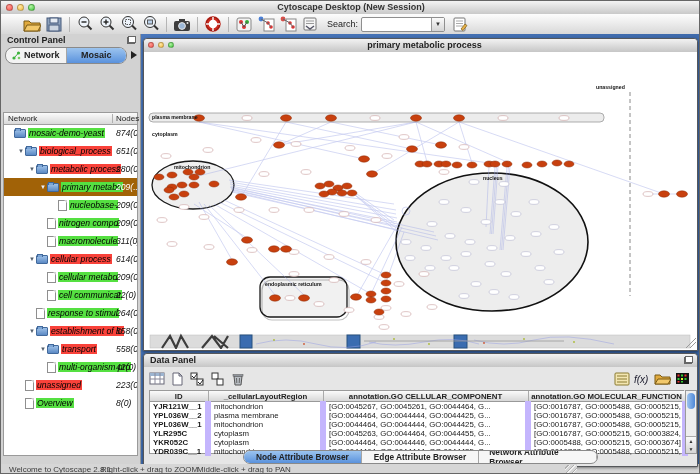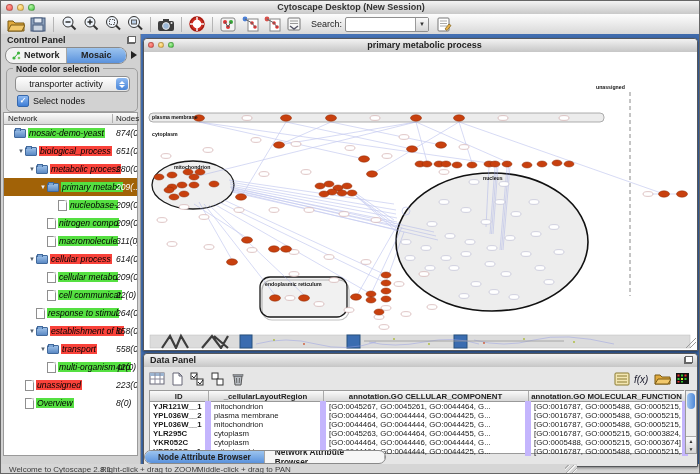--- a/index.html
+++ b/index.html
@@ -6,21 +6,21 @@
   #app{position:relative;width:700px;height:474px;background:#d6d6d6;font-family:"Liberation Sans",sans-serif;overflow:hidden;border:1px solid #666;box-sizing:border-box;-webkit-font-smoothing:antialiased;}
   
   #titlebar{position:absolute;left:0;top:0;width:700px;height:13px;background:linear-gradient(#f4f4f4,#c9c9c9);border-bottom:1px solid #8f8f8f;}
   #titlebar .title{position:absolute;left:0;right:0;top:1px;text-align:center;font-size:9px;font-weight:bold;color:#333;}
   .lights{position:absolute;left:5px;top:3px;display:flex;gap:4px;}
   .light{width:7px;height:7px;border-radius:50%;border:1px solid rgba(0,0,0,.25);box-sizing:border-box;}
   .light.r{background:radial-gradient(circle at 35% 30%,#ff9d94,#f9564e);}
   .light.y{background:radial-gradient(circle at 35% 30%,#ffe9a8,#f7bd3f);}
   .light.g{background:radial-gradient(circle at 35% 30%,#b6f4a6,#3fc93c);}
   
-  #toolbar{position:absolute;left:0;top:13px;width:700px;height:21px;background:linear-gradient(#fdfdfd,#d8d8d8);border-bottom:1px solid #9a9a9a;display:flex;align-items:center;padding-left:4px;box-sizing:border-box;}
+  #toolbar{position:absolute;left:0;top:13px;width:700px;height:21px;background:linear-gradient(#fdfdfd,#d8d8d8);border-bottom:1px solid #9a9a9a;display:flex;align-items:center;padding-left:20px;box-sizing:border-box;}
   .ti{width:20px;height:17px;display:inline-flex;align-items:center;justify-content:center;margin:0 1px;}
   .tsep{width:1px;height:15px;background:#b5b5b5;margin:0 4px;}
   #searchwrap{display:flex;align-items:center;margin-left:6px;}
   #searchwrap .lab{font-size:9px;color:#222;margin-right:3px;}
   #searchbox{display:flex;width:82px;height:13px;border:1px solid #8f8f8f;border-radius:2px;background:#fff;}
   #searchbox input{flex:1;border:0;outline:0;font-size:9px;padding:0 2px;min-width:0;background:transparent;}
   #searchbox .dd{width:12px;background:linear-gradient(#fafafa,#d5d5d5);border-left:1px solid #9a9a9a;display:flex;align-items:center;justify-content:center;font-size:6px;color:#333;}
   
   #statusbar{position:absolute;left:0;top:463px;width:576px;height:11px;background:#d6d6d6;font-size:8px;color:#3c3c3c;}
   #statusbar span{position:absolute;top:1px;white-space:nowrap;}
@@ -81,21 +81,21 @@
   .dpi{width:18px;height:16px;display:inline-flex;align-items:center;justify-content:center;margin-right:2px;}
   #dp-toolbar .spacer{flex:1;}
   #dp-table{position:absolute;left:5px;top:23px;width:535px;height:64px;background:#fff;border:1px solid #9a9a9a;box-sizing:border-box;}
   #dp-table table{border-collapse:collapse;table-layout:fixed;width:100%;}
   #dp-table th{height:10px;background:linear-gradient(#fafafa,#d7d7d7);border-right:1px solid #aaa;border-bottom:1px solid #999;font-size:7.8px;font-weight:bold;color:#222;overflow:hidden;white-space:nowrap;padding:0 2px;}
   #dp-table td{height:8.7px;font-size:7.8px;color:#1a1a1a;border-right:6px solid #c4b5fd;overflow:hidden;white-space:nowrap;padding:0 3px;}
   #dp-table td.id{font-weight:bold;}
   #dp-scroll{position:absolute;left:541px;top:23px;width:12px;height:64px;background:#eee;border:1px solid #9a9a9a;box-sizing:border-box;}
   #dp-scroll .thumb{position:absolute;left:1px;top:2px;width:8px;height:16px;border-radius:4px;background:linear-gradient(90deg,#9cc2ee,#4e88d8);}
   #dp-scroll .btns{position:absolute;left:0;bottom:0;width:100%;height:16px;border-top:1px solid #aaa;background:linear-gradient(#fafafa,#d5d5d5);font-size:5px;color:#333;text-align:center;line-height:8px;}
-  #dp-tabs{position:absolute;left:0;right:0;bottom:2px;display:flex;justify-content:flex-start;}
+  #dp-tabs{position:absolute;left:0;right:0;bottom:2px;display:flex;justify-content:center;}
   #dp-tabs .group{display:flex;height:12px;border:1px solid #8a8a8a;border-radius:7px;overflow:hidden;background:#f6f6f6;}
   #dp-tabs .seg{padding:0 10px;font-size:8.3px;font-weight:bold;display:flex;align-items:center;border-right:1px solid #a5a5a5;color:#222;}
   #dp-tabs .seg.on{background:linear-gradient(#9cc4ef,#5a92dd);}
   svg text{font-family:"Liberation Sans",sans-serif;}
 </style>
 </head>
 <body>
 
 <div id="app">
 
@@ -241,34 +241,20 @@
               <circle cx="7" cy="7" r="1.3" fill="#77cc66"></circle>
               <line x1="2" y1="7" x2="6.5" y2="2" stroke="#3bb23b"></line>
             </svg>
           <span>Network</span>
         </div>
         <div class="seg on">
           <span>Mosaic</span>
         </div>
       </div>
       <span class="arrowbtn"></span>
-    </div>
-    <div id="grp">
-      <span class="gt">Node color selection</span>
-      <div id="combo">
-        <span class="val">transporter activity</span>
-        <span class="stepper">
-            <span class="upt"></span>
-            <span class="dnt"></span>
-          </span>
-      </div>
-      <div id="selnodes">
-        <span class="cb">✓</span>
-        <span class="cl">Select nodes</span>
-      </div>
     </div>
     <div id="treebox">
       <div id="treehead">
         <span class="c1">Network</span>
         <span class="c2">Nodes</span>
       </div>
       <div id="tree">
           <div class="trow">
             <span style="flex: 0 0 2px;"></span>
             <span class="tri"></span>
@@ -767,20 +753,21 @@
               </tbody>
           </table>
         </div>
         <div id="dp-scroll">
           <span class="thumb"></span>
           <div class="btns">▲<br>▼</div>
         </div>
         <div id="dp-tabs">
             <div class="group">
               <div class="seg on">Node Attribute Browser</div>
+              <div class="seg">Edge Attribute Browser</div>
               <div class="seg">Network Attribute Browser</div>
             </div>
           </div>
       </div>
     </div>
   </div>
 
   <div id="statusbar">
     <span style="left:8px">Welcome to Cytoscape 2.8.1</span>
     <span style="left:100px">Right-click + drag to ZOOM</span>

